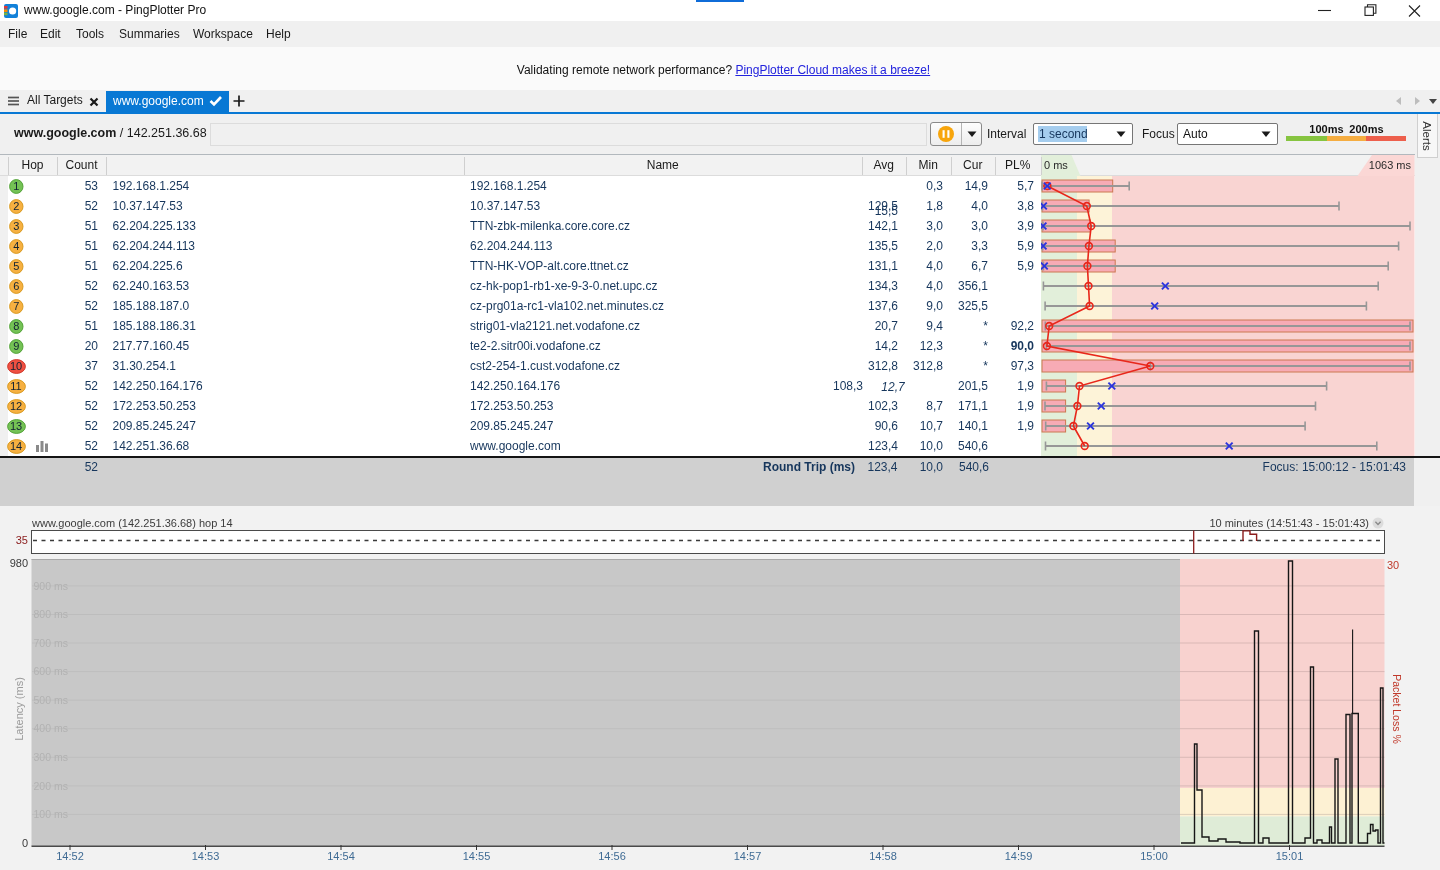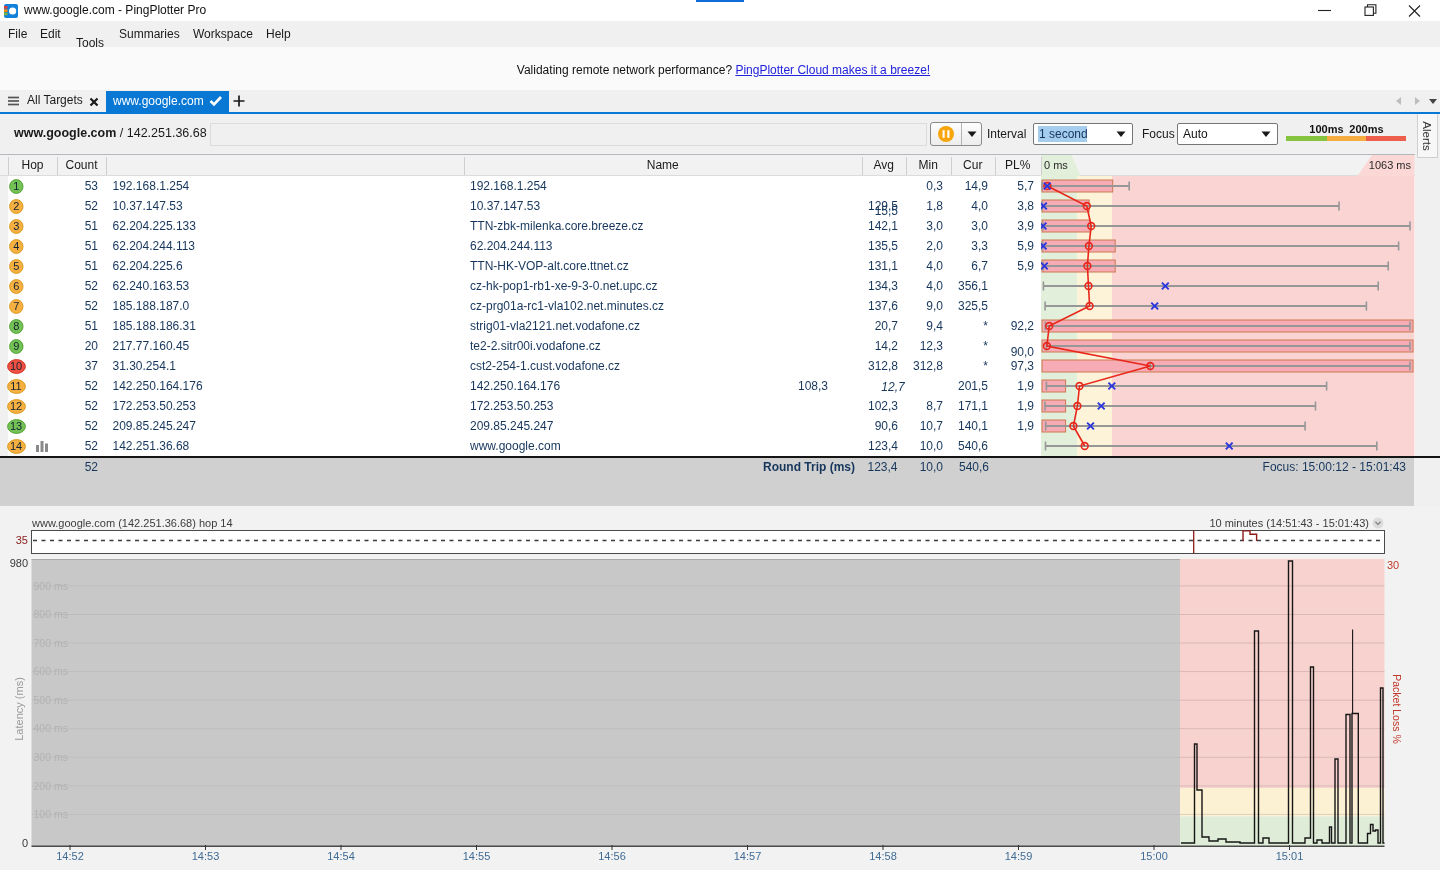--- a/index.html
+++ b/index.html
@@ -25,21 +25,21 @@
   <line x1="8" y1="10.5" x2="21" y2="10.5" stroke="#222" stroke-width="1.1"></line>
   <rect x="55" y="7" width="8.4" height="8.4" fill="none" stroke="#222" stroke-width="1.1"></rect>
   <path d="M 57.5 7 V 4.8 H 65.9 V 13.2 H 63.6" fill="none" stroke="#222" stroke-width="1.1"></path>
   <path d="M 99 5.5 L 110 16.5 M 99 16.5 L 110 5.5" stroke="#222" stroke-width="1.1"></path>
 </svg>
 
 <div class="abs" style="left:0;top:21px;width:1440px;height:26px;background:#f0f0f0;"></div>
 <div class="abs" style="left:0;top:21px;height:26px;line-height:26px;font-size:12px;color:#1a1a1a;">
   <span class="abs" style="left:8px;">File</span>
   <span class="abs" style="left:40px;">Edit</span>
-  <span class="abs" style="left:76px;margin-top:9px;">Tools</span>
+  <span class="abs" style="left:76px;">Tools</span>
   <span class="abs" style="left:119px;">Summaries</span>
   <span class="abs" style="left:193px;">Workspace</span>
   <span class="abs" style="left:266px;">Help</span>
 </div>
 
 <div class="abs" style="left:0;top:47px;width:1440px;height:43px;background:#fafafa;"></div>
 <div class="abs" style="left:0;top:47px;width:1440px;height:43px;line-height:46px;text-align:center;font-size:12px;color:#111;padding-left:7px;">Validating remote network performance? <a style="color:#2222dd;text-decoration:underline;">PingPlotter Cloud makes it a breeze!</a></div>
 
 <div class="abs" style="left:0;top:90px;width:1440px;height:21.5px;background:#f0f0f0;"></div>
 <svg class="abs" style="left:8px;top:96px;" width="11" height="10" viewBox="0 0 11 10">
@@ -239,21 +239,21 @@
       <span class="abs nav" style="left:888px;top:0;width:100px;height:20px;line-height:20px;text-align:right;">4,0</span>
       <span class="abs nav" style="left:934px;top:0;width:100px;height:20px;line-height:20px;text-align:right;">3,8</span>
     </div>
 <div class="abs" style="left:0;top:61.5px;width:1041px;height:20px;font-size:12px;">
       <svg class="abs" style="left:8.7px;top:2.5px;" width="15" height="15" viewBox="0 0 15 15">
         <ellipse cx="7.3" cy="7.5" rx="6.7" ry="6.9" fill="#f6b041" stroke="#d99b23" stroke-width="1"></ellipse>
       </svg>
       <span class="abs" style="left:8.7px;top:0;width:15px;height:20px;line-height:20px;text-align:center;font-size:11px;color:#123;">3</span>
       <span class="abs nav" style="left:0;top:0;width:98px;height:20px;line-height:20px;text-align:right;display:block;">51</span>
       <span class="abs nav" style="left:112.5px;top:0;height:20px;line-height:20px;">62.204.225.133</span>
-      <span class="abs nav" style="left:470px;top:0;height:20px;line-height:20px;">TTN-zbk-milenka.core.breeze.cz</span>
+      <span class="abs nav" style="left:470px;top:0;height:20px;line-height:20px;">TTN-zbk-milenka.core.core.cz</span>
       <span class="abs nav" style="left:798px;top:0;width:100px;height:20px;line-height:20px;text-align:right;">142,1</span>
       <span class="abs nav" style="left:843px;top:0;width:100px;height:20px;line-height:20px;text-align:right;">3,0</span>
       <span class="abs nav" style="left:888px;top:0;width:100px;height:20px;line-height:20px;text-align:right;">3,0</span>
       <span class="abs nav" style="left:934px;top:0;width:100px;height:20px;line-height:20px;text-align:right;">3,9</span>
     </div>
 <div class="abs" style="left:0;top:81.5px;width:1041px;height:20px;font-size:12px;">
       <svg class="abs" style="left:8.7px;top:2.5px;" width="15" height="15" viewBox="0 0 15 15">
         <ellipse cx="7.3" cy="7.5" rx="6.7" ry="6.9" fill="#f6b041" stroke="#d99b23" stroke-width="1"></ellipse>
       </svg>
       <span class="abs" style="left:8.7px;top:0;width:15px;height:20px;line-height:20px;text-align:center;font-size:11px;color:#123;">4</span>
@@ -321,21 +321,21 @@
       <svg class="abs" style="left:8.7px;top:2.5px;" width="15" height="15" viewBox="0 0 15 15">
         <ellipse cx="7.3" cy="7.5" rx="6.7" ry="6.9" fill="#74c255" stroke="#54a339" stroke-width="1"></ellipse>
       </svg>
       <span class="abs" style="left:8.7px;top:0;width:15px;height:20px;line-height:20px;text-align:center;font-size:11px;color:#123;">9</span>
       <span class="abs nav" style="left:0;top:0;width:98px;height:20px;line-height:20px;text-align:right;display:block;padding-left:20px;">20</span>
       <span class="abs nav" style="left:112.5px;top:0;height:20px;line-height:20px;">217.77.160.45</span>
       <span class="abs nav" style="left:470px;top:0;height:20px;line-height:20px;">te2-2.sitr00i.vodafone.cz</span>
       <span class="abs nav" style="left:798px;top:0;width:100px;height:20px;line-height:20px;text-align:right;">14,2</span>
       <span class="abs nav" style="left:843px;top:0;width:100px;height:20px;line-height:20px;text-align:right;">12,3</span>
       <span class="abs nav" style="left:888px;top:0;width:100px;height:20px;line-height:20px;text-align:right;">*</span>
-      <span class="abs nav" style="left:934px;top:6px;width:100px;height:20px;line-height:20px;text-align:right;">90,0</span>
+      <span class="abs nav" style="left:934px;top:0;width:100px;height:20px;line-height:20px;text-align:right;font-weight:bold;">90,0</span>
     </div>
 <div class="abs" style="left:0;top:201.5px;width:1041px;height:20px;font-size:12px;">
       <svg class="abs" style="left:6.5px;top:2.5px;" width="19" height="15" viewBox="0 0 19 15">
         <ellipse cx="9.5" cy="7.5" rx="8.9" ry="6.9" fill="#ef5042" stroke="#d13a2c" stroke-width="1"></ellipse>
       </svg>
       <span class="abs" style="left:6.5px;top:0;width:19px;height:20px;line-height:20px;text-align:center;font-size:11px;color:#123;">10</span>
       <span class="abs nav" style="left:0;top:0;width:98px;height:20px;line-height:20px;text-align:right;display:block;">37</span>
       <span class="abs nav" style="left:112.5px;top:0;height:20px;line-height:20px;">31.30.254.1</span>
       <span class="abs nav" style="left:470px;top:0;height:20px;line-height:20px;">cst2-254-1.cust.vodafone.cz</span>
       <span class="abs nav" style="left:798px;top:0;width:100px;height:20px;line-height:20px;text-align:right;">312,8</span>
@@ -344,21 +344,21 @@
       <span class="abs nav" style="left:934px;top:0;width:100px;height:20px;line-height:20px;text-align:right;">97,3</span>
     </div>
 <div class="abs" style="left:0;top:221.5px;width:1041px;height:20px;font-size:12px;">
       <svg class="abs" style="left:6.5px;top:2.5px;" width="19" height="15" viewBox="0 0 19 15">
         <ellipse cx="9.5" cy="7.5" rx="8.9" ry="6.9" fill="#f6b041" stroke="#d99b23" stroke-width="1"></ellipse>
       </svg>
       <span class="abs" style="left:6.5px;top:0;width:19px;height:20px;line-height:20px;text-align:center;font-size:11px;color:#123;">11</span>
       <span class="abs nav" style="left:0;top:0;width:98px;height:20px;line-height:20px;text-align:right;display:block;">52</span>
       <span class="abs nav" style="left:112.5px;top:0;height:20px;line-height:20px;">142.250.164.176</span>
       <span class="abs nav" style="left:470px;top:0;height:20px;line-height:20px;">142.250.164.176</span>
-      <span class="abs nav" style="left:798px;top:0;width:100px;height:20px;line-height:20px;text-align:left;">108,3</span>
+      <span class="abs nav" style="left:798px;top:0;width:100px;height:20px;line-height:20px;text-align:center;">108,3</span>
       <span class="abs nav" style="left:843px;top:1px;width:100px;height:20px;line-height:20px;text-align:center;font-style:italic;">12,7</span>
       <span class="abs nav" style="left:888px;top:0;width:100px;height:20px;line-height:20px;text-align:right;">201,5</span>
       <span class="abs nav" style="left:934px;top:0;width:100px;height:20px;line-height:20px;text-align:right;">1,9</span>
     </div>
 <div class="abs" style="left:0;top:241.5px;width:1041px;height:20px;font-size:12px;">
       <svg class="abs" style="left:6.5px;top:2.5px;" width="19" height="15" viewBox="0 0 19 15">
         <ellipse cx="9.5" cy="7.5" rx="8.9" ry="6.9" fill="#f6b041" stroke="#d99b23" stroke-width="1"></ellipse>
       </svg>
       <span class="abs" style="left:6.5px;top:0;width:19px;height:20px;line-height:20px;text-align:center;font-size:11px;color:#123;">12</span>
       <span class="abs nav" style="left:0;top:0;width:98px;height:20px;line-height:20px;text-align:right;display:block;">52</span>

